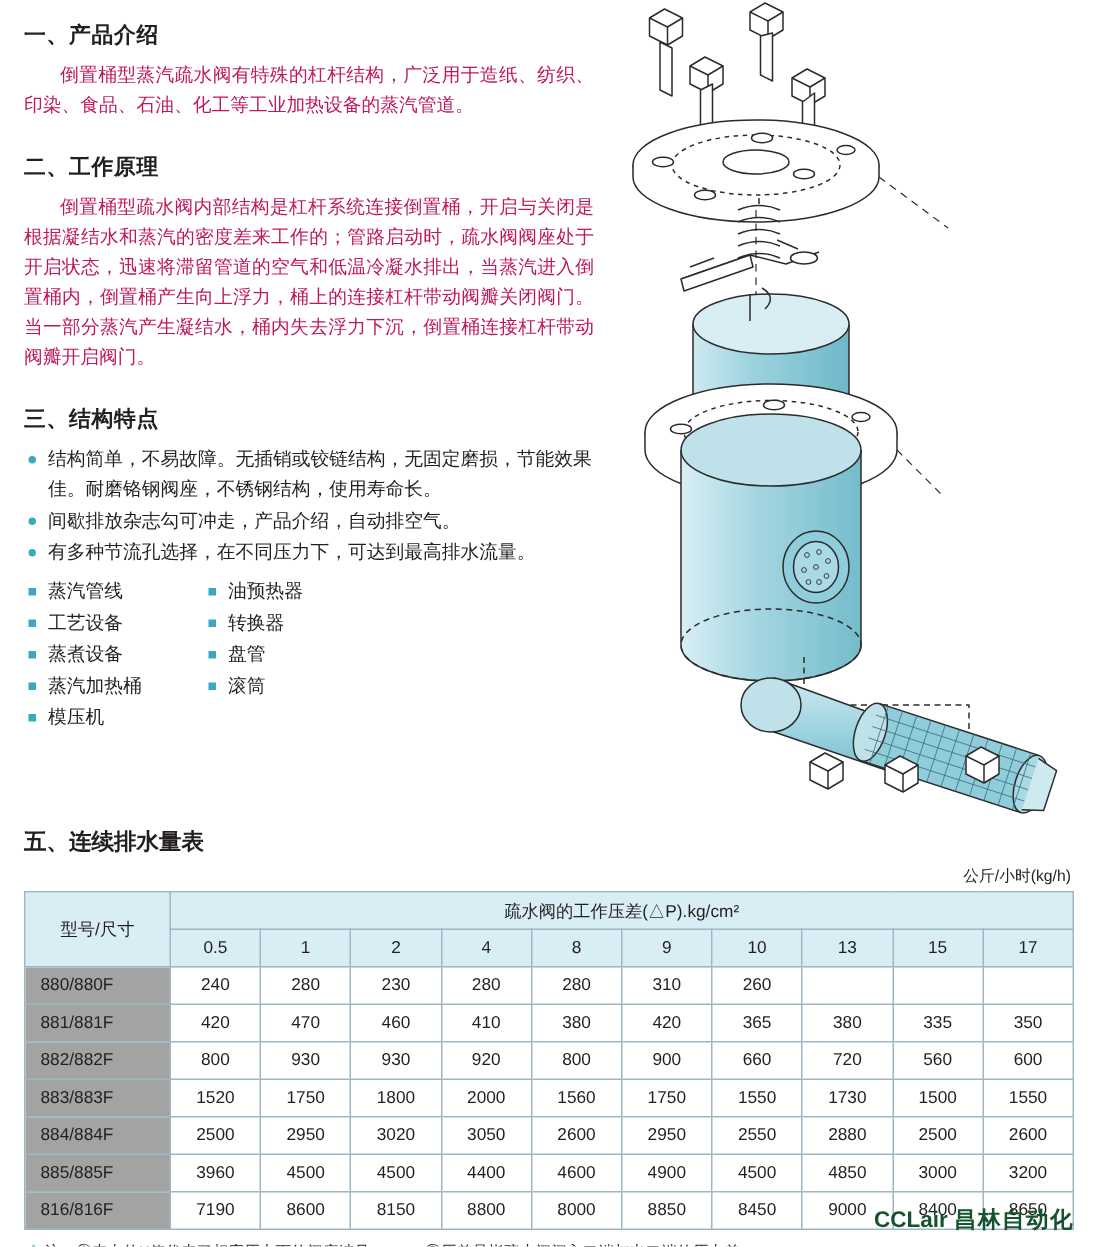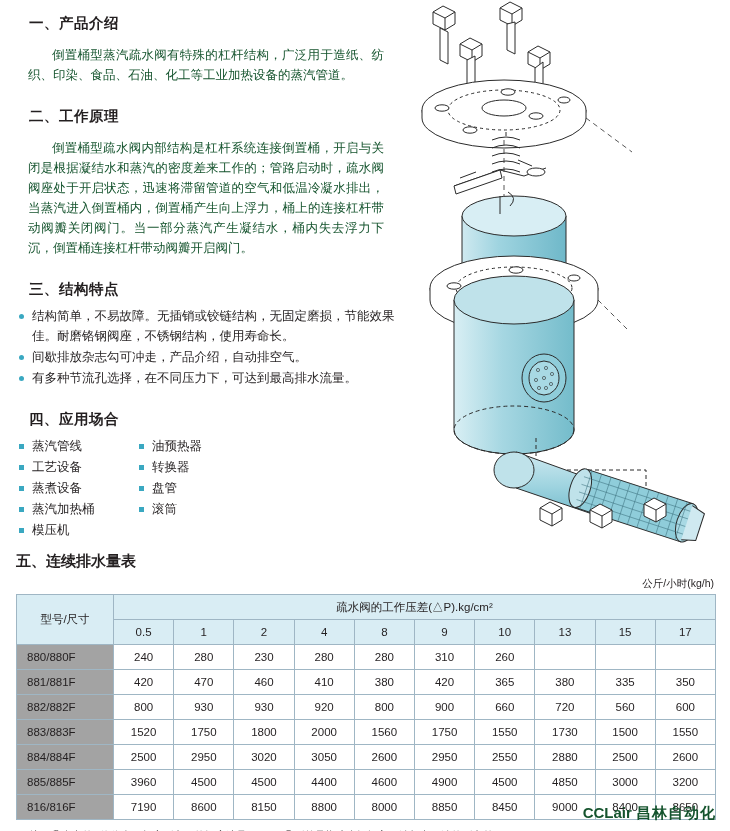--- a/index.html
+++ b/index.html
@@ -24,31 +24,31 @@
   .left-col {
     position: absolute;
     left: 16px;
     top: 14px;
     width: 380px;
   }
   .sec-title {
     font-size: 14.5px;
     font-weight: bold;
     color: #231f20;
-    margin: 0 0 7px 13px;
+    margin: 0 0 7px 0;
     letter-spacing: 0.5px;
   }
   .sec-title.t2 { margin-top: 22px; }
   .para {
     font-size: 12.5px;
     line-height: 20px;
     text-indent: 24px;
-    margin: 12px;
+    margin: 0;
     text-align: justify;
-    color: #14532d;
+    color: #be185d;
   }
   .bullets {
     margin: 4px 0 0 0;
     padding: 0;
     list-style: none;
   }
   .bullets li {
     position: relative;
     font-size: 12.5px;
     line-height: 20px;
@@ -176,21 +176,20 @@
     <h2 class="sec-title t2">二、工作原理</h2>
     <p class="para">倒置桶型疏水阀内部结构是杠杆系统连接倒置桶，开启与关闭是根据凝结水和蒸汽的密度差来工作的；管路启动时，疏水阀阀座处于开启状态，迅速将滞留管道的空气和低温冷凝水排出，当蒸汽进入倒置桶内，倒置桶产生向上浮力，桶上的连接杠杆带动阀瓣关闭阀门。当一部分蒸汽产生凝结水，桶内失去浮力下沉，倒置桶连接杠杆带动阀瓣开启阀门。</p>
 
     <h2 class="sec-title t2">三、结构特点</h2>
     <ul class="bullets">
       <li>结构简单，不易故障。无插销或铰链结构，无固定磨损，节能效果佳。耐磨铬钢阀座，不锈钢结构，使用寿命长。</li>
       <li>间歇排放杂志勾可冲走，产品介绍，自动排空气。</li>
       <li>有多种节流孔选择，在不同压力下，可达到最高排水流量。</li>
     </ul>
 
-    <h2 class="sec-title t2">四、应用场合</h2>
     <div class="apps">
       <div class="col">
         <div class="app-item">蒸汽管线</div>
         <div class="app-item">工艺设备</div>
         <div class="app-item">蒸煮设备</div>
         <div class="app-item">蒸汽加热桶</div>
         <div class="app-item">模压机</div>
       </div>
       <div class="col">
         <div class="app-item">油预热器</div>

